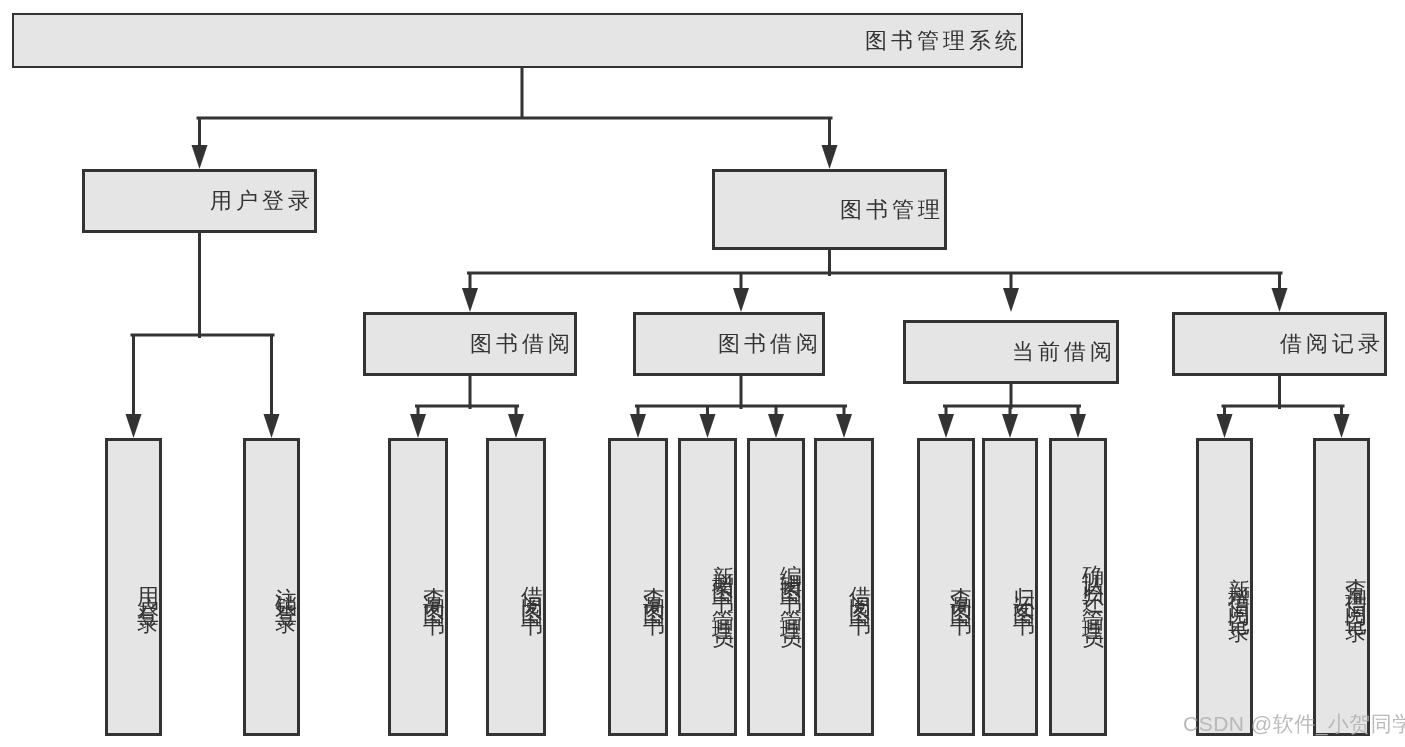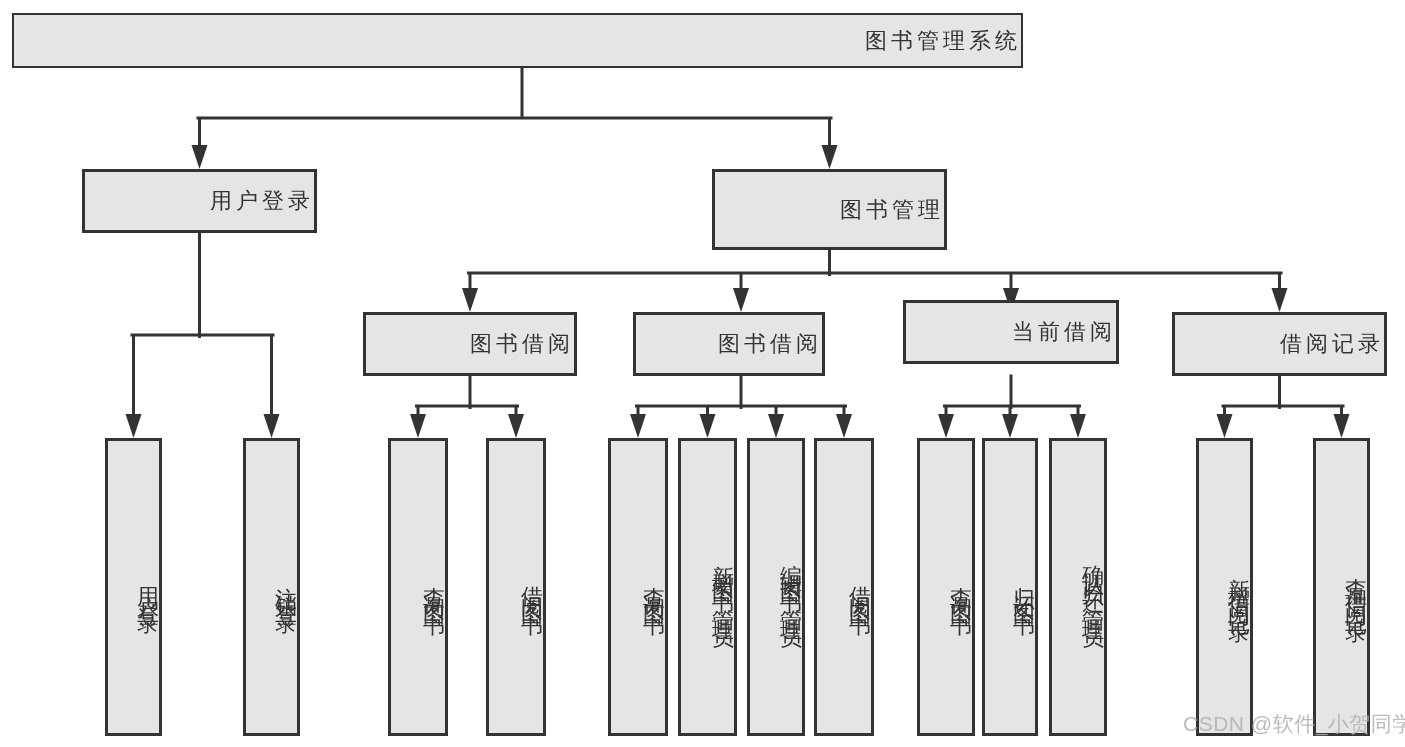--- a/index.html
+++ b/index.html
@@ -109,21 +109,21 @@
   <div class="node h" style="left:712px; top:169px; width:235px; height:81px">
     <span>图书管理</span>
   </div>
 
   <div class="node h" style="left:363px; top:312px; width:214px; height:64px">
     <span>图书借阅</span>
   </div>
   <div class="node h" style="left:633px; top:312px; width:192px; height:64px">
     <span>图书借阅</span>
   </div>
-  <div class="node h" style="left:903px; top:300px; width:216px; height:64px">
+  <div class="node h" style="left:903px; top:320px; width:216px; height:64px">
     <span>当前借阅</span>
   </div>
   <div class="node h" style="left:1172px; top:312px; width:215px; height:64px">
     <span>借阅记录</span>
   </div>
 
   <div class="node v" style="left:105px; top:438px; width:57px; height:298px">
     <span>用户登录</span>
   </div>
   <div class="node v" style="left:243px; top:438px; width:57px; height:298px">

